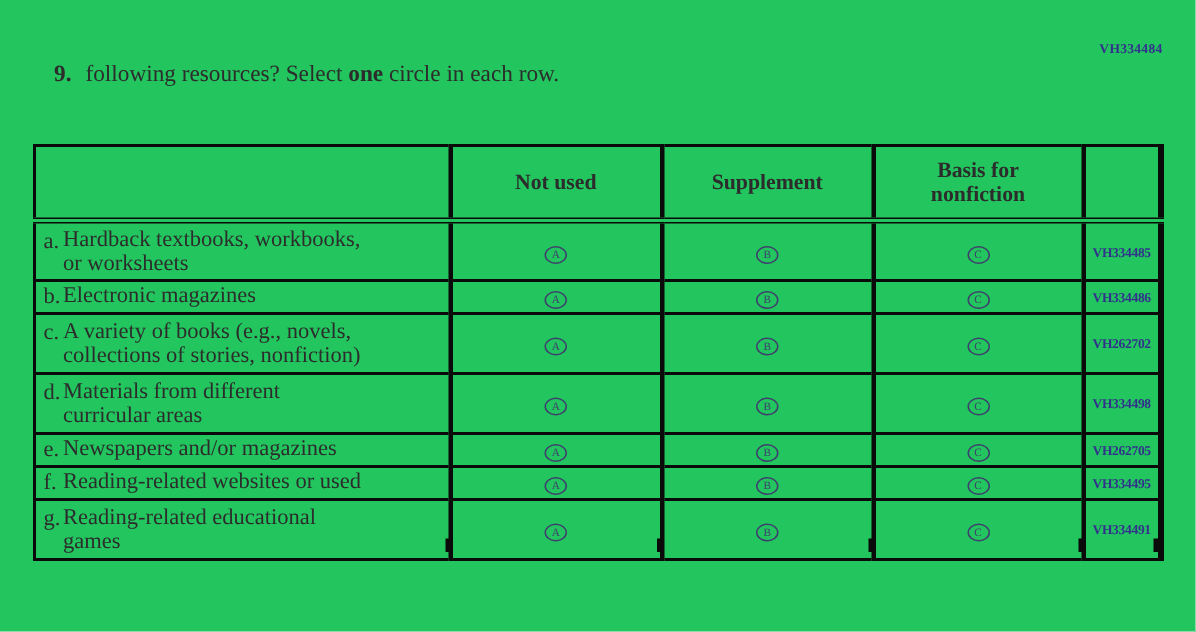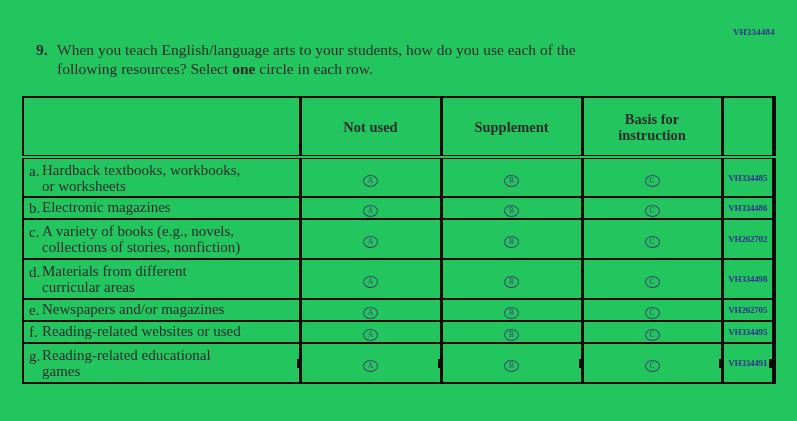--- a/index.html
+++ b/index.html
@@ -50,21 +50,21 @@
     border-collapse: collapse;
     table-layout: fixed;
     color: #2c2c2c;
   }
   table.survey { border: 2px solid #0a0a0a; border-right: 4px solid #0a0a0a; }
   table.survey td, table.survey th { vertical-align: middle; }
   .vsep { border-left: 3px solid #0a0a0a; }
   tr.hdr th { border-bottom: 4px double #0a0a0a; }
   tbody td { border-top: 2px solid #0a0a0a; }
 
-  tr.hdr { height: 60px; }
+  tr.hdr { height: 50px; }
   tr.r-tall { height: 40px; }
   tr.r-short { height: 21px; }
 
   th.choice-hdr {
     font-size: 14.5px;
     font-weight: bold;
     text-align: center;
     white-space: pre-line;
     line-height: 16px;
   }
@@ -119,40 +119,39 @@
 </head>
 <body>
 
 <div class="page">
 
   <div class="form-code">VH334484</div>
 
   <div class="question">
     <span class="qnum">9.</span>
     <div class="qtext">
-      <span class="qline">When you teach English/language arts to your students, how do you use each of the</span>
       <span class="qline"><span>following resources? Select </span><span class="bold-word">one</span><span> circle in each row.</span></span>
     </div>
   </div>
 
   <table class="survey">
     <colgroup>
       <col style="width:277px">
       <col style="width:141px">
       <col style="width:141px">
       <col style="width:140px">
       <col style="width:52px">
     </colgroup>
     <thead>
       <tr class="hdr">
         <th></th>
         <th class="vsep choice-hdr">Not used</th>
         <th class="vsep choice-hdr">Supplement</th>
         <th class="vsep choice-hdr">Basis for
-instruction</th>
+nonfiction</th>
         <th class="vsep"></th>
       </tr>
     </thead>
     <tbody>
       <tr class="r-tall">
         <td class="label-cell">
           <div class="label-wrap">
             <span class="row-letter">a.</span>
             <span class="row-label">Hardback textbooks, workbooks,
 or worksheets</span>

